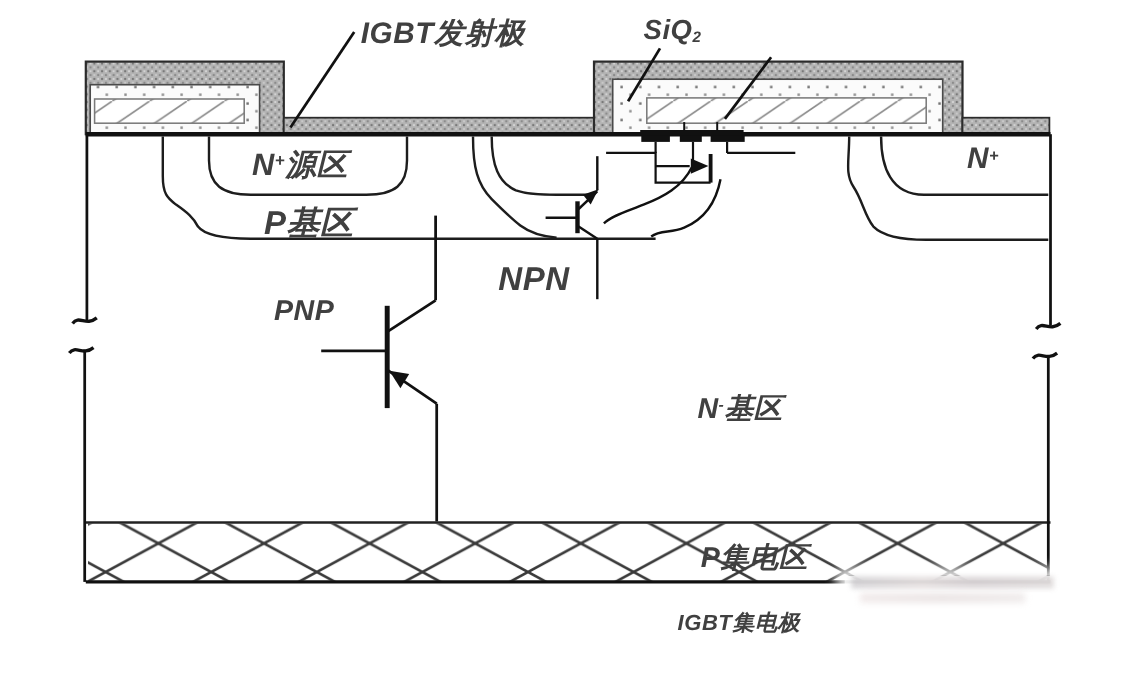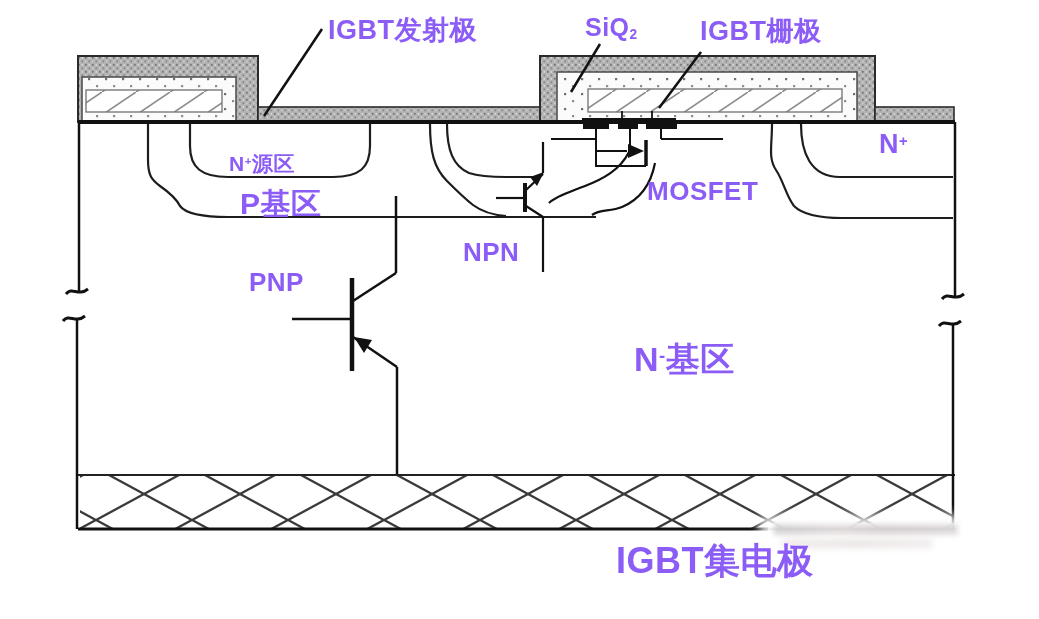--- a/index.html
+++ b/index.html
@@ -2,22 +2,23 @@
 <html><head>
 <meta charset="utf-8">
 <style>
   html,body{margin:0;padding:0;background:#ffffff;}
   #stage{
     position:relative;width:1039px;height:619px;background:#ffffff;overflow:hidden;
     font-family:"Liberation Sans","DejaVu Sans",sans-serif;
   }
   #artwork{position:absolute;left:0;top:0;}
   .lbl{
-    position:absolute;color:#8b5cf6;font-weight:700;line-height:1.1;white-space:nowrap;
+    position:absolute;color:#404040;font-weight:700;line-height:1.1;white-space:nowrap;
     letter-spacing:0.5px;
+    font-style:italic;
   }
   .lbl .sup{font-size:0.55em;position:relative;top:-0.5em;font-weight:700;}
   .lbl .sub{font-size:0.55em;position:relative;top:0.25em;font-weight:700;}
   #watermark{
     position:absolute;left:768px;top:523px;width:198px;height:40px;
     background:rgba(255,255,255,0.93);
     box-shadow:0 0 10px 8px rgba(255,255,255,0.85);
   }
   .wm-smudge{
     position:absolute;left:6px;top:1px;width:184px;height:11px;
@@ -156,32 +157,31 @@
 
   <div id="watermark">
     <div class="wm-smudge"></div>
     <div class="wm-smudge2"></div>
   </div>
 
   <div class="lbl" style="left:328px;top:16px;font-size:27px">IGBT发射极</div>
 
   <div class="lbl" style="left:585px;top:14px;font-size:25px"><span>SiQ</span><span class="sub">2</span></div>
 
-  <div class="lbl" style="left:700px;top:17px;font-size:27px">IGBT栅极</div>
 
-  <div class="lbl" style="left:229px;top:152px;font-size:21px"><span>N</span><span class="sup">+</span><span>源区</span></div>
+  <div class="lbl" style="left:229px;top:135px;font-size:28px"><span>N</span><span class="sup">+</span><span>源区</span></div>
 
   <div class="lbl" style="left:240px;top:187px;font-size:30px">P基区</div>
 
-  <div class="lbl" style="left:463px;top:238px;font-size:26px">NPN</div>
+  <div class="lbl" style="left:453px;top:238px;font-size:30px">NPN</div>
 
   <div class="lbl" style="left:249px;top:268px;font-size:26px">PNP</div>
 
-  <div class="lbl" style="left:647px;top:177px;font-size:26px">MOSFET</div>
 
   <div class="lbl" style="left:879px;top:130px;font-size:27px"><span>N</span><span class="sup">+</span></div>
 
-  <div class="lbl" style="left:634px;top:341px;font-size:34px"><span>N</span><span class="sup">-</span><span>基区</span></div>
+  <div class="lbl" style="left:634px;top:357px;font-size:26px"><span>N</span><span class="sup">-</span><span>基区</span></div>
 
+  <div class="lbl" style="left:637px;top:492px;font-size:26px">P集电区</div>
 
-  <div class="lbl" style="left:616px;top:541px;font-size:36px">IGBT集电极</div>
+  <div class="lbl" style="left:616px;top:556px;font-size:20px">IGBT集电极</div>
 
 </div>
 
 </body></html>

